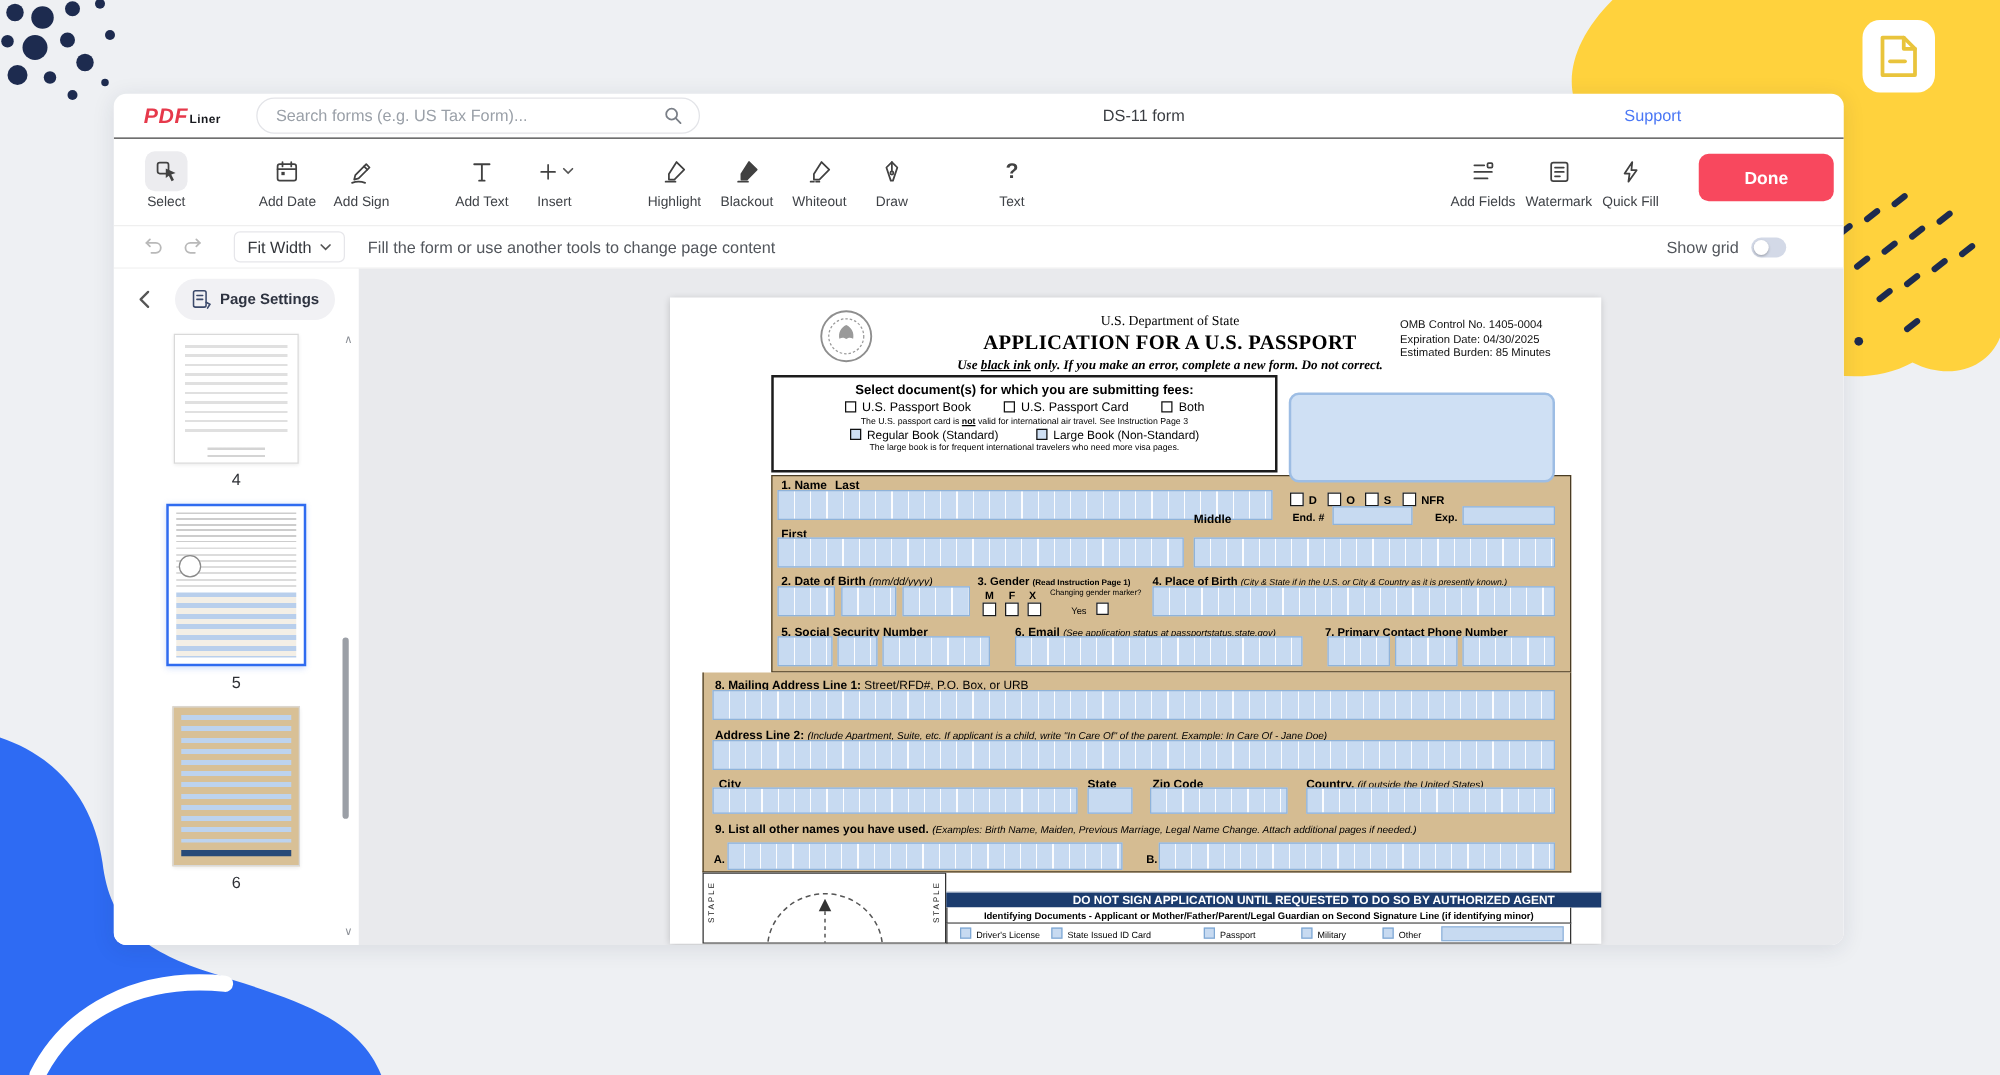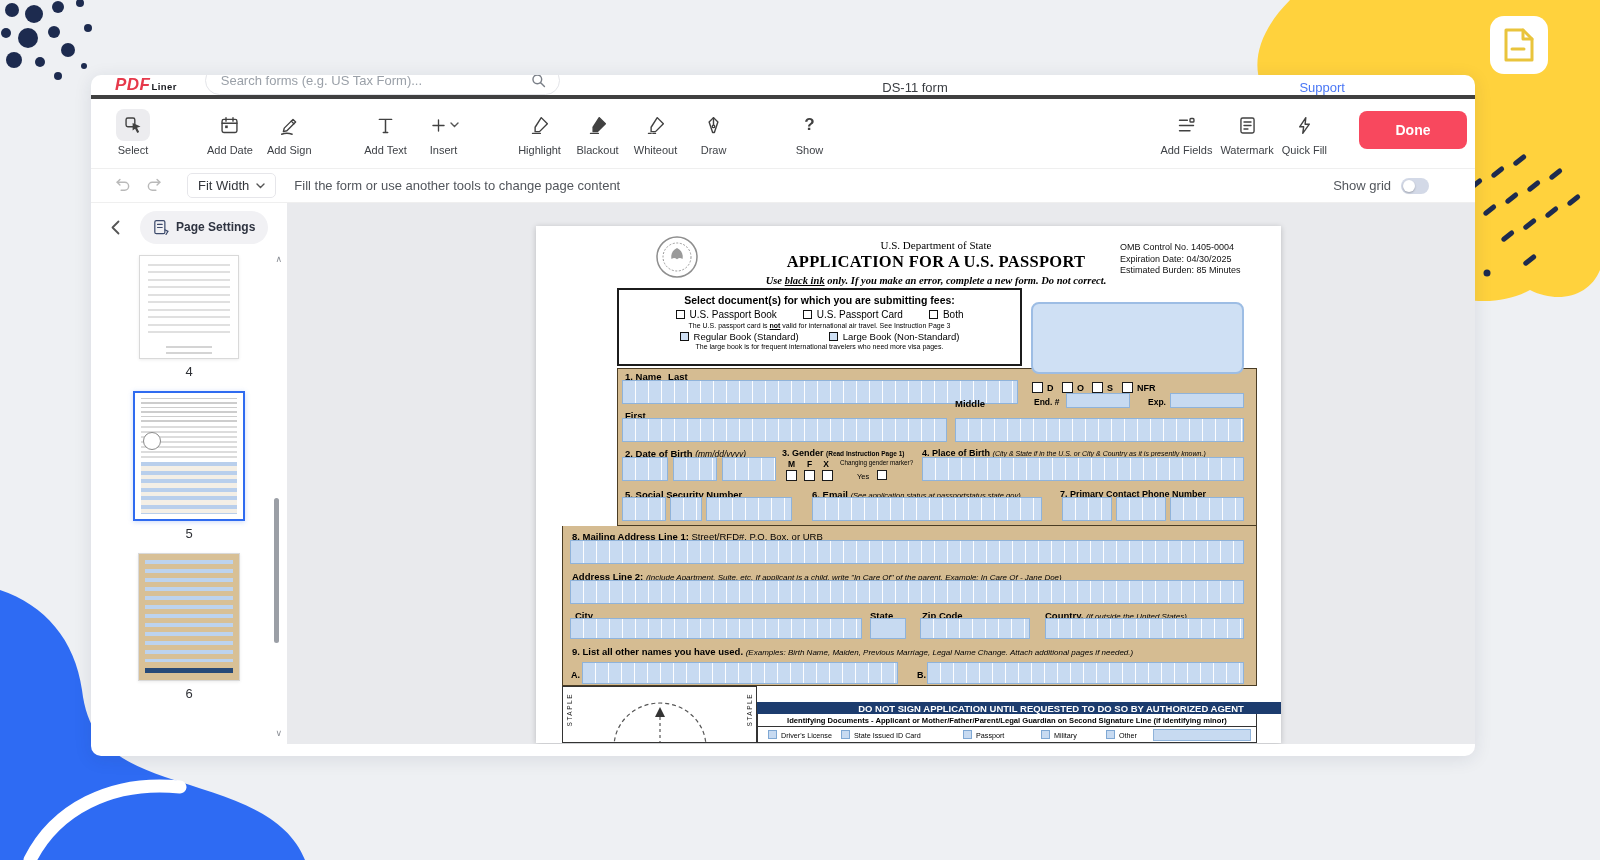--- a/index.html
+++ b/index.html
@@ -3,21 +3,21 @@
 <meta charset="utf-8">
 <style>
 *{margin:0;padding:0;box-sizing:border-box}
 html,body{width:1600px;height:860px}
 body{position:relative;overflow:hidden;background:#eef0f3;font-family:"Liberation Sans",sans-serif}
 svg{display:block}
 .decor{position:absolute}
 
 .app{position:absolute;left:91px;top:75px;width:1384px;height:681px;background:#fff;border-radius:10px;box-shadow:0 3px 18px rgba(25,35,65,.10);overflow:hidden;z-index:5}
 
-.app-header{height:24px;display:flex;align-items:flex-end;position:relative;border-bottom:4px solid #404040}
+.app-header{height:36px;display:flex;align-items:center;position:relative;border-bottom:1px solid #404040}
 .logo{margin-left:24px;display:flex;align-items:baseline;cursor:pointer}
 .logo-pdf{color:#e6394b;font-weight:bold;font-size:17px;font-style:italic;letter-spacing:.5px}
 .logo-liner{color:#16181d;font-weight:bold;font-size:9.5px;letter-spacing:.4px;margin-left:1px}
 .search{position:relative;margin-left:28px;width:355px}
 .search input{width:100%;height:29px;border:1px solid #e3e4e8;border-radius:16px;padding:0 36px 1px 15px;font-size:13px;color:#333;outline:none;font-family:"Liberation Sans",sans-serif;background:#fff}
 .search input::placeholder{color:#9aa0a8}
 .search .sicon{position:absolute;right:12px;top:5px}
 .doc-title{position:absolute;left:824px;transform:translateX(-50%);font-size:13px;color:#3a3d42}
 .support{position:absolute;right:130px;font-size:13px;color:#4a77f5;cursor:pointer}
 
@@ -263,21 +263,21 @@
               <circle cx="12" cy="13" r="1.4"></circle>
           </svg>
         </div>
         <div class="tool-label">Draw</div>
       </div>
       <div class="spacer"></div>
       <div class="tool">
         <div class="iconwrap">
             <span class="qmark">?</span>
           </div>
-        <div class="tool-label">Show</div>
+        <div class="tool-label">Text</div>
       </div>
     </div>
 
     <div class="tools-right">
       <div class="tool">
         <div class="iconwrap">
           <svg width="21" height="21" viewBox="0 0 24 24" fill="none" stroke="#414141" stroke-width="1.6" stroke-linecap="round">
             <path d="M4 6h9M4 12h16M4 18h12"></path>
               <rect x="16" y="4" width="4.5" height="4" rx="1"></rect>
           </svg>

